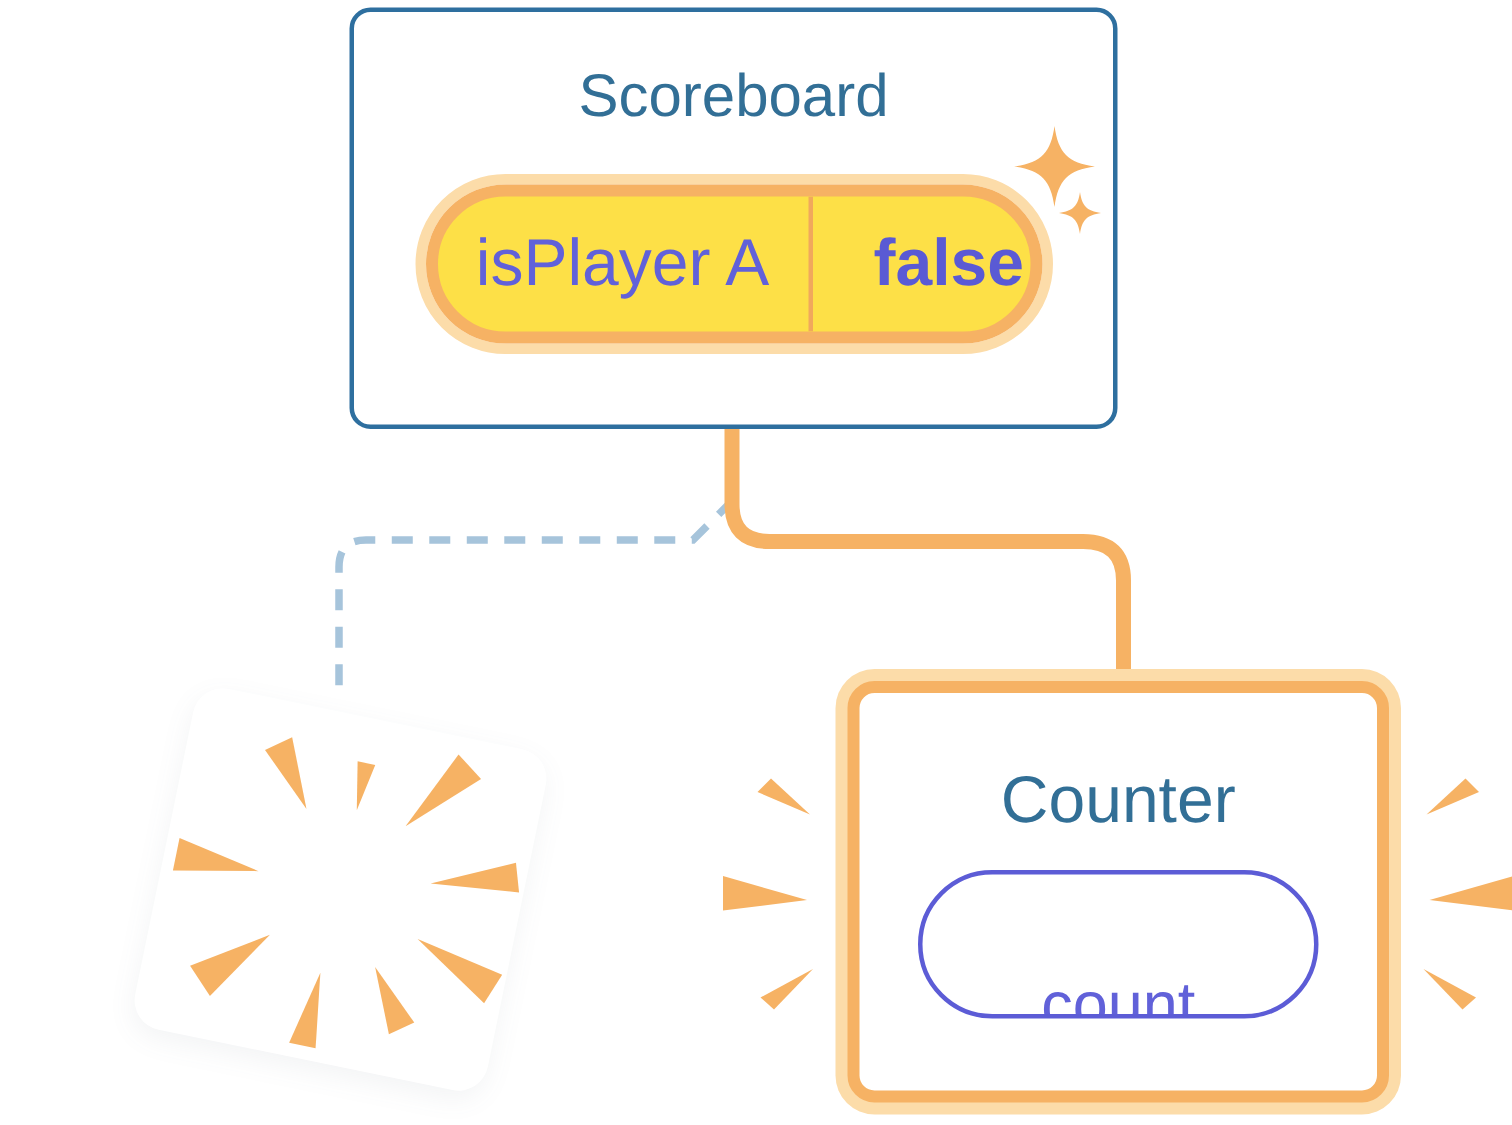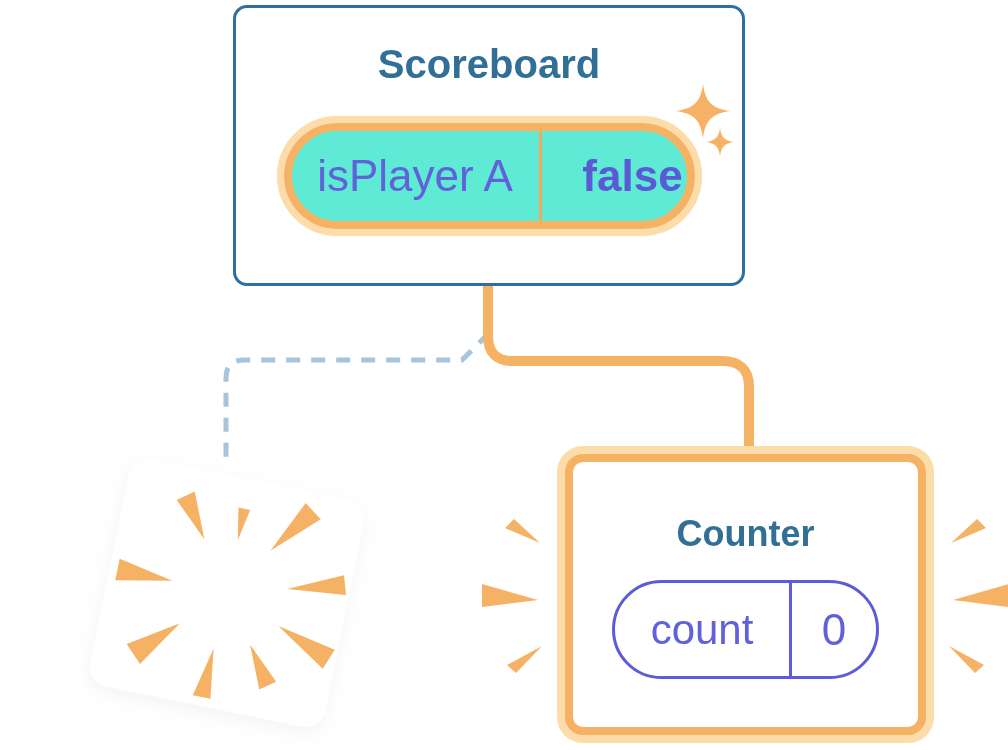--- a/index.html
+++ b/index.html
@@ -16,52 +16,52 @@
   }
   *{margin:0;padding:0;box-sizing:border-box;}
   html,body{width:1008px;height:750px;background:#fff;overflow:hidden;
     font-family:"Liberation Sans","DejaVu Sans",sans-serif;}
   .stage{position:relative;width:1008px;height:750px;}
 
   
   .wires{position:absolute;left:0;top:0;width:1008px;height:750px;z-index:0;}
 
   
-  .node-title{font-weight:700;color:var(--blue-text);text-align:center;}
+  .node-title{font-weight:400;color:var(--blue-text);text-align:center;}
 
   
   .scoreboard{position:absolute;left:233px;top:5px;width:512px;height:281px;
     background:var(--node-bg);border:3px solid var(--blue-border);border-radius:14px;z-index:1;}
   .scoreboard .node-title{padding-top:36px;font-size:40px;line-height:40px;}
   .pill-glow{margin:32px auto 0;width:425px;height:120px;
     border:7px solid var(--orange-light);border-radius:70px;position:relative;}
   .pill-ring{width:100%;height:100%;border:8px solid var(--orange);border-radius:60px;
-    background:#5eead4;display:flex;align-items:stretch;overflow:hidden;justify-content:flex-end;}
+    background:#fde047;display:flex;align-items:stretch;overflow:hidden;justify-content:flex-end;}
   .pill-key{flex:0 0 247px;display:flex;align-items:center;justify-content:center;
     font-size:44px;color:var(--purple);}
   .pill-divider{flex:0 0 3px;background:var(--orange-divider);}
   .pill-val{flex:1;display:flex;align-items:center;justify-content:center;
     font-size:44px;font-weight:700;color:var(--purple-bold);padding-left:37px;}
   .sparkles{position:absolute;left:430px;top:72px;width:82px;height:92px;z-index:3;}
 
   
   .destroyed-card{position:absolute;left:107px;top:477px;width:240px;height:232px;
     background:var(--node-bg);border-radius:20px;transform:rotate(11.6deg);z-index:1;
     box-shadow:0 6px 18px rgba(100,115,130,0.08);}
   .destroyed-card svg{width:100%;height:100%;display:block;}
 
   
   .counter{position:absolute;left:557px;top:446px;width:377px;height:297px;
     background:var(--orange-light);border-radius:26px;padding:8px;z-index:1;}
   .counter-inner{width:100%;height:100%;background:var(--node-bg);
     border:8px solid var(--orange);border-radius:18px;}
-  .counter .node-title{padding-top:52px;font-size:36px;line-height:40px;}
+  .counter .node-title{padding-top:52px;font-size:44px;line-height:40px;}
   .pill-purple{margin:26px auto 0;width:267px;height:99px;
     border:3px solid var(--purple-border);border-radius:60px;background:#fff;
-    display:flex;align-items:stretch;overflow:hidden;}
+    display:flex;align-items:stretch;overflow:hidden;flex-direction:column;}
   .pill-purple .key{flex:0 0 174px;display:flex;align-items:center;justify-content:center;
     font-size:42px;color:var(--purple);}
   .pill-purple .divider{flex:0 0 3px;background:var(--purple-border);}
   .pill-purple .val{flex:1;display:flex;align-items:center;justify-content:center;
     font-size:44px;color:var(--purple);}
 </style>
 </head>
 <body>
 
 <div class="stage">

